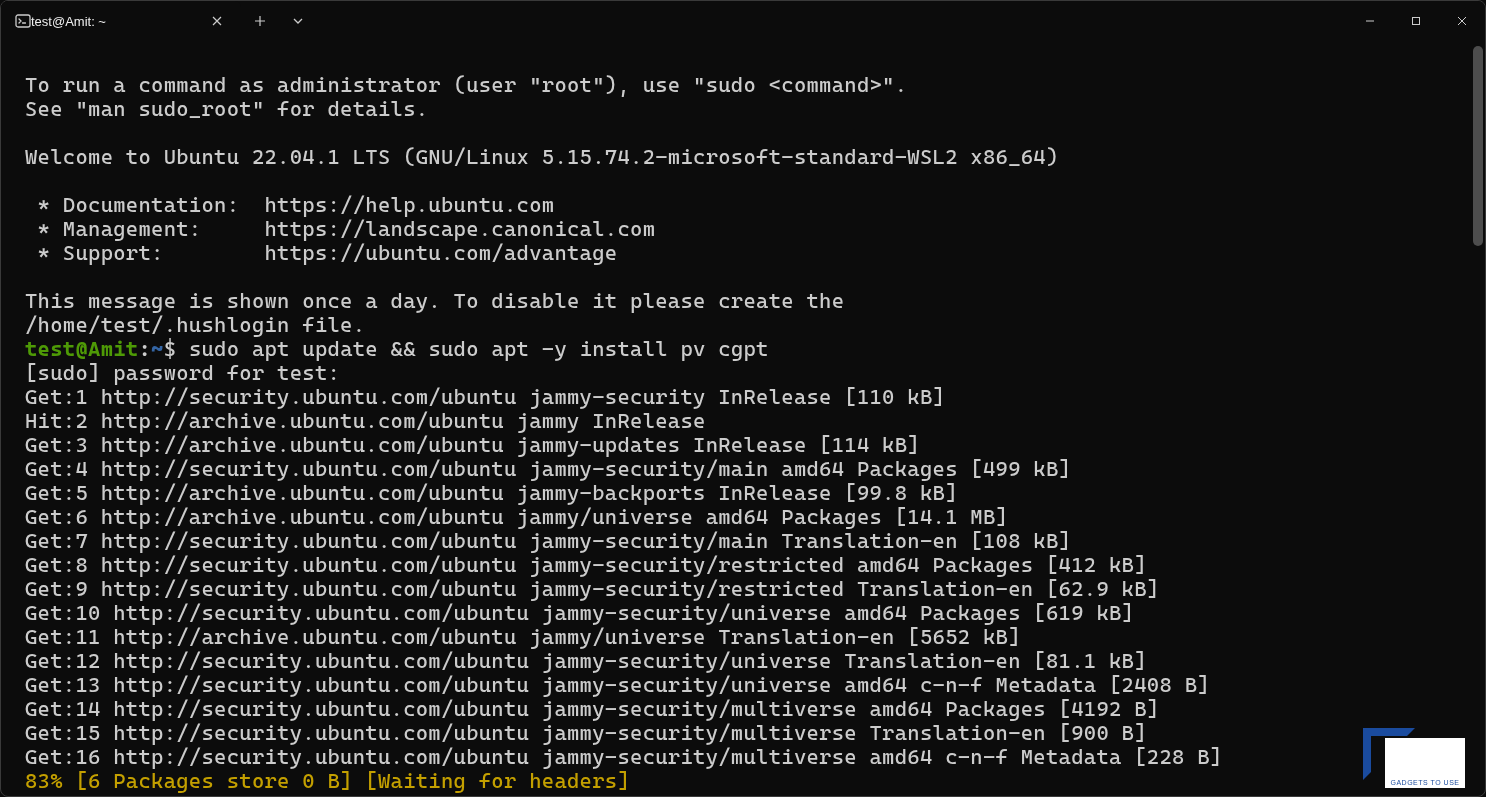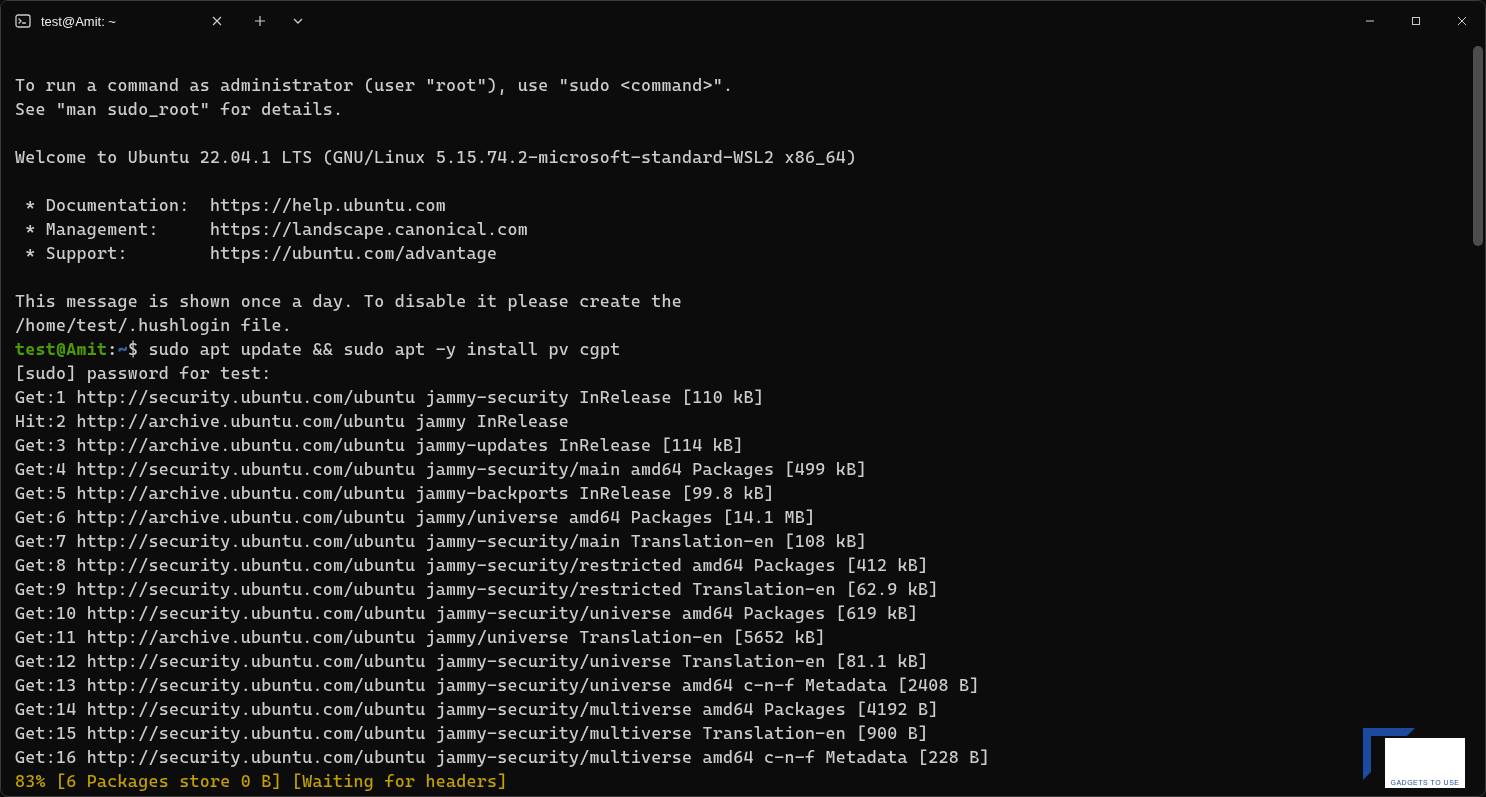--- a/index.html
+++ b/index.html
@@ -20,21 +20,20 @@
     align-items: stretch;
     user-select: none;
   }
   .tab {
     display: flex;
     align-items: center;
     background: #0c0c0c;
     padding: 0 12px 0 14px;
     min-width: 240px;
     position: relative;
-    gap: 10px;
     border-top-left-radius: 6px;
     border-top-right-radius: 6px;
   }
   .tab-icon {
     width: 16px; height: 16px;
     display:flex;align-items:center;justify-content:center;
     color:#ccc;
   }
   .tab-title {
     color: #eee;
@@ -59,23 +58,23 @@
   .titlebar-drag { flex:1; }
   .win-controls {
     display:flex;
   }
   .win-btn {
     width:46px;height:40px;
     display:flex;align-items:center;justify-content:center;
     color:#ccc;cursor:pointer;
   }
   .terminal-body {
-    padding: 8px 14px;
+    padding: 8px 24px;
     color: #cccccc;
-    font-size: 17px;
+    font-size: 21px;
     line-height: 24px;
     white-space: pre;
     font-family: 'Cascadia Mono','Consolas',monospace;
     letter-spacing: 0.3px;
     position:relative;
     height: calc(100% - 40px);
   }
   .ps-user { color: #4e9a06; font-weight:bold;}
   .ps-colon{color:#cccccc;font-weight:bold;}
   .ps-path { color: #3465a4; font-weight:bold;}

